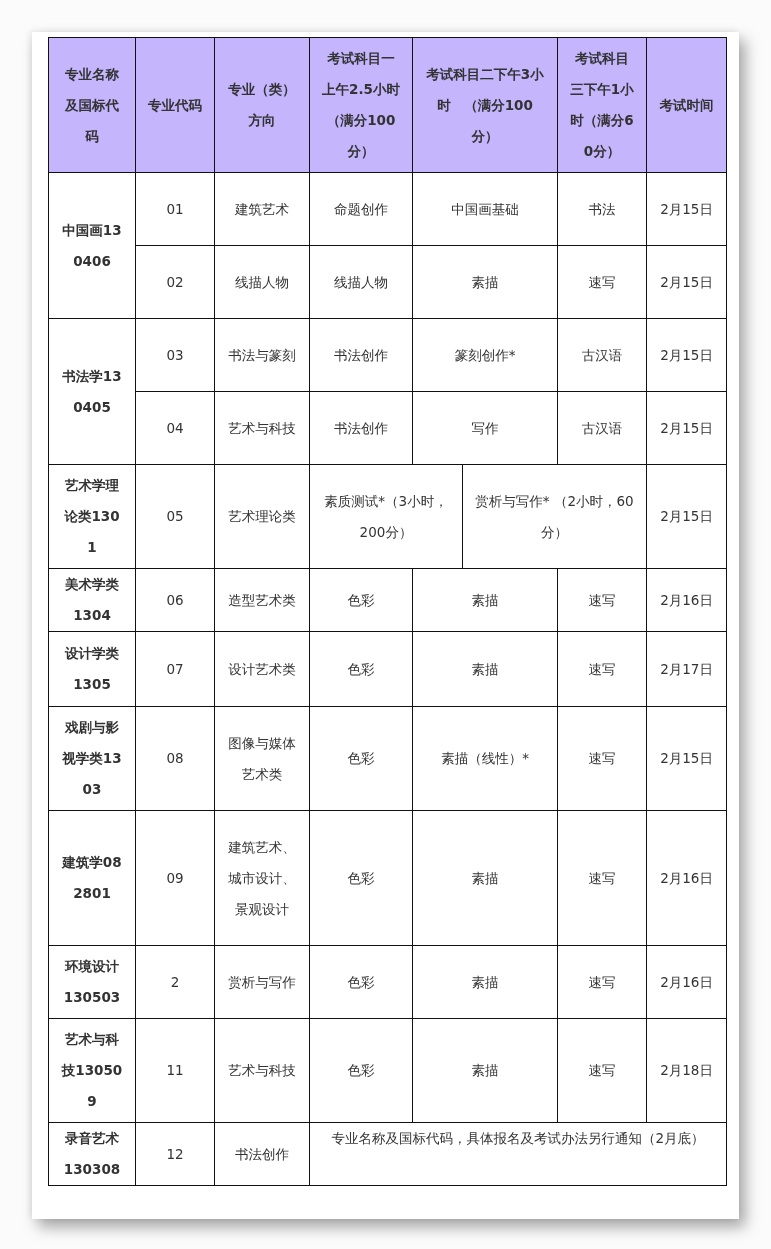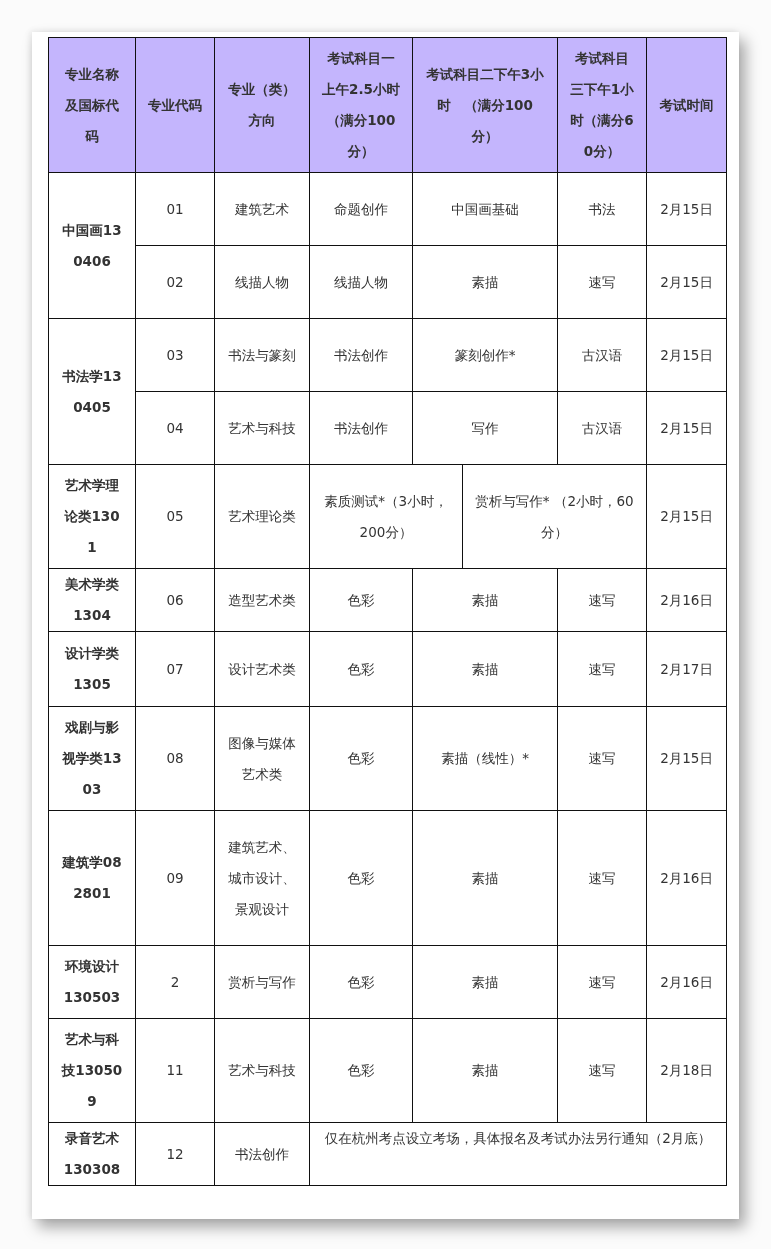--- a/index.html
+++ b/index.html
@@ -156,17 +156,17 @@
     <td>色彩</td>
     <td colspan="2">素描</td>
     <td>速写</td>
     <td>2月18日</td>
   </tr>
 
   <tr style="height:52px">
     <td class="name">录音艺术130308</td>
     <td>12</td>
     <td>书法创作</td>
-    <td colspan="5" style="vertical-align:top;">仅在杭州考点设立考场，具体报名及考试办法另行通知（2月底）</td>
+    <td colspan="5" style="vertical-align:top;">专业名称及国标代码，具体报名及考试办法另行通知（2月底）</td>
   </tr>
 </tbody>
     </table>
 </div>
 
 </body></html>

